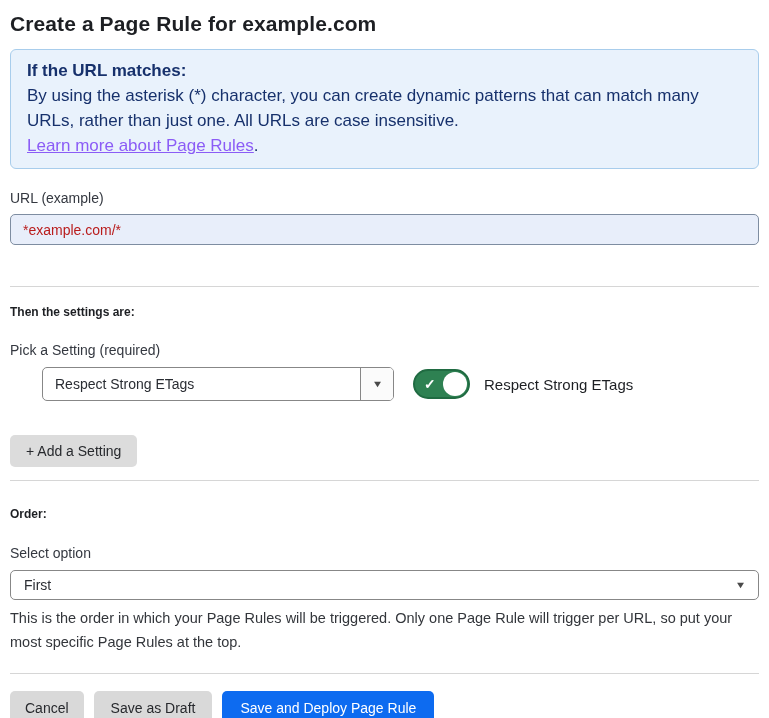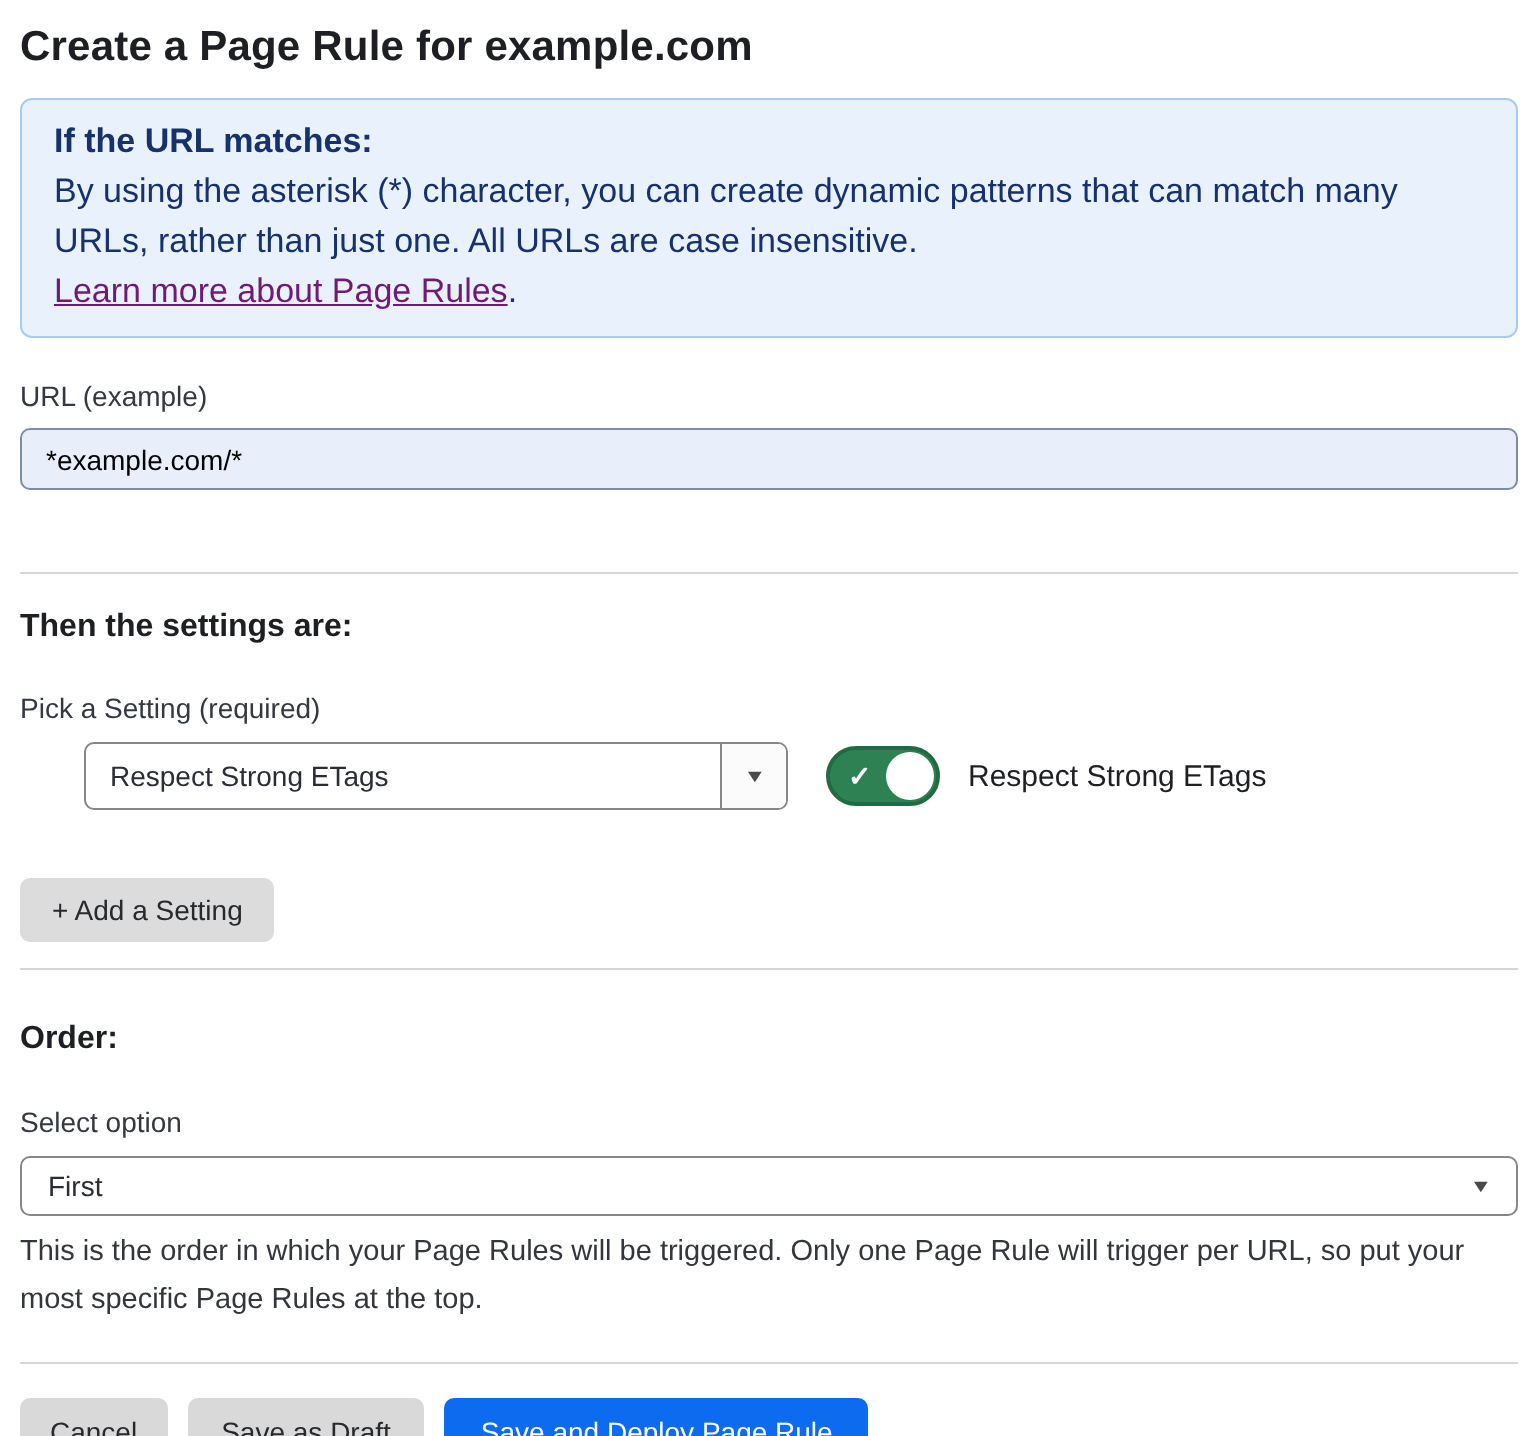--- a/index.html
+++ b/index.html
@@ -24,53 +24,53 @@
     background: #e9f2fc;
     border: 1px solid #a8cdec;
     border-radius: 6px;
     padding: 8px 16px 10px 16px;
     color: #17316c;
     font-size: 17px;
     line-height: 25px;
   }
   .info-box .info-heading { font-weight: 700; }
   .info-box a {
-    color: #701a75;
+    color: #8b5cf6;
     text-decoration: underline;
     cursor: pointer;
   }
   .field-label {
     margin-top: 21px;
     font-size: 14px;
     color: #343840;
   }
   .url-input {
     display: block;
     margin-top: 8px;
     width: 749px;
     height: 31px;
     background: #e8eefa;
     border: 1px solid #7e8da1;
     border-radius: 5px;
     padding: 0 12px;
     font-family: "Liberation Sans", sans-serif;
     font-size: 14px;
-    color: #000000;
+    color: #b91c1c;
     outline: none;
   }
   .divider {
     border: none;
     border-top: 1px solid #d6d6d6;
     height: 0;
   }
   .divider-1 { margin-top: 41px; }
   .divider-2 { margin-top: 13px; }
   .divider-3 { margin-top: 19px; }
   .section-heading {
-    font-size: 16px;
+    font-size: 12px;
     font-weight: 700;
     color: #1d1f23;
   }
   .settings-heading { margin-top: 18px; }
   .order-heading { margin-top: 26px; }
   .picker-label { margin-top: 23px; }
   .setting-row {
     margin-top: 9px;
     display: flex;
     align-items: center;

